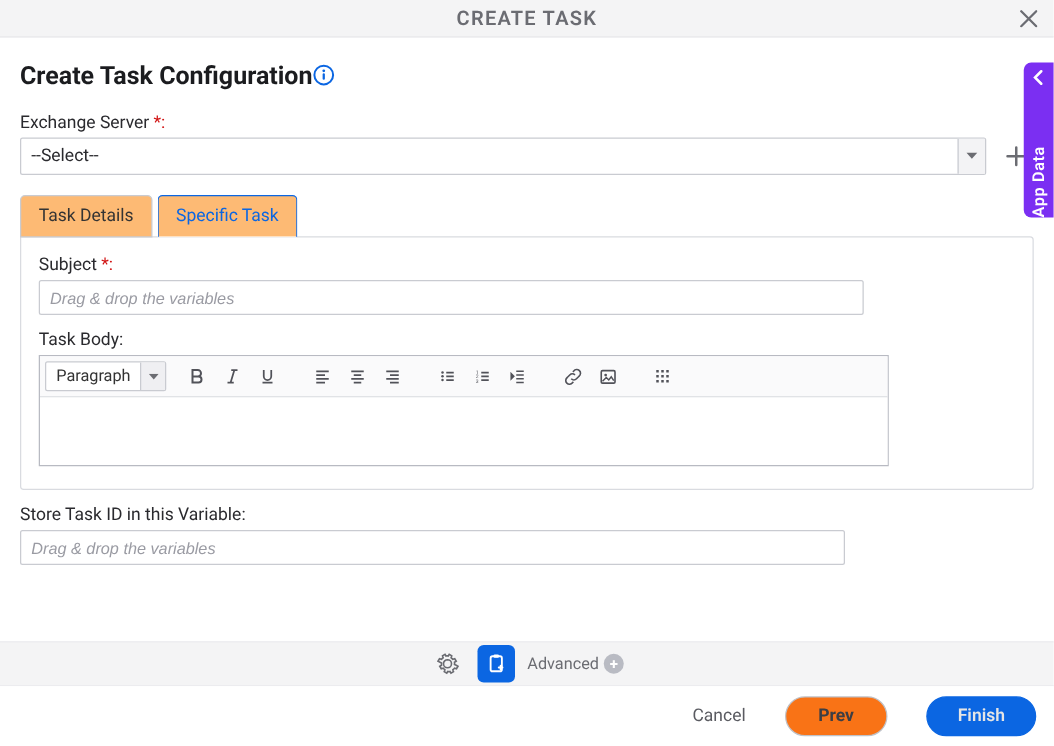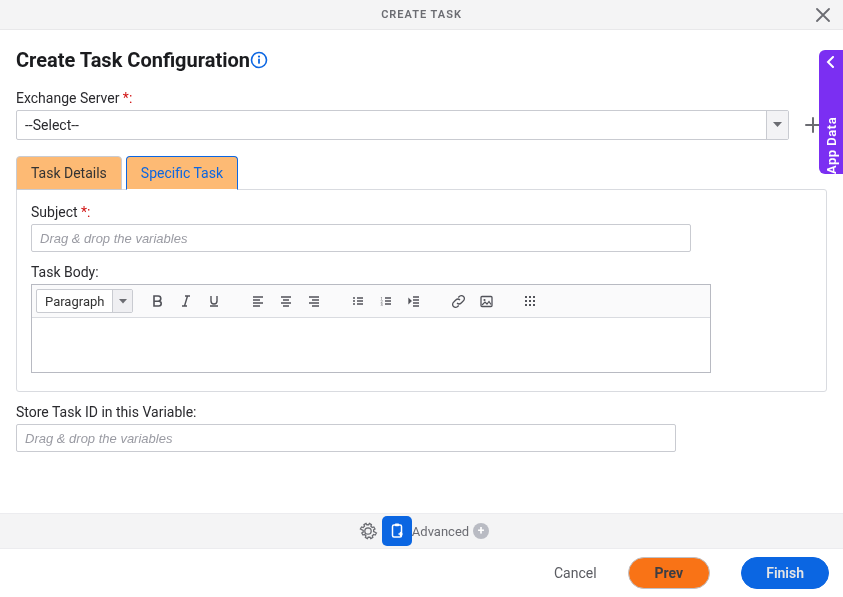--- a/index.html
+++ b/index.html
@@ -16,21 +16,21 @@
   .header-bar {
     height: 30px;
     background: #f4f4f5;
     display: flex;
     align-items: center;
     justify-content: center;
     position: relative;
     border-bottom: 1px solid #e8e8ea;
   }
   .header-title {
-    font-size: 11px;
+    font-size: 16px;
     font-weight: 600;
     letter-spacing: 1px;
     color: #6b6c72;
   }
   .close-icon {
     position: absolute;
     right: 10px;
     top: 50%;
     transform: translateY(-50%);
     width: 20px;
@@ -202,20 +202,21 @@
   .store-input { width: 660px; max-width: 100%; }
   .footer-toolbar {
     position: absolute;
     bottom: 48px;
     left: 0; right: 0;
     height: 36px;
     background: #f4f4f5;
     display: flex;
     align-items: center;
     justify-content: center;
+    gap: 10px;
     border-top: 1px solid #ececef;
     border-bottom: 1px solid #ececef;
   }
   .gear-btn {
     width: 28px; height: 28px;
     display: flex; align-items:center; justify-content:center;
     color: #6b6c72;
     cursor: pointer;
   }
   .clip-btn {

